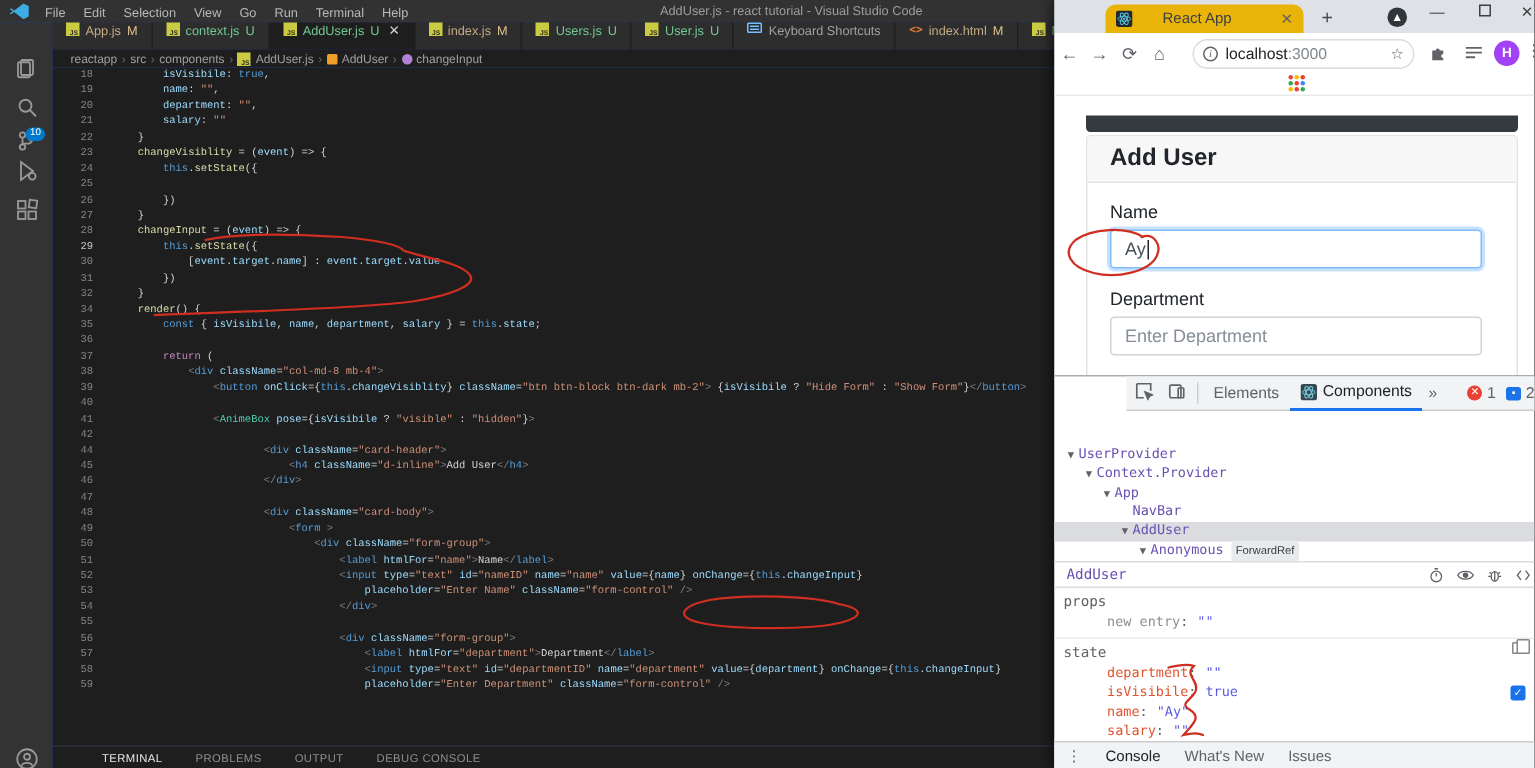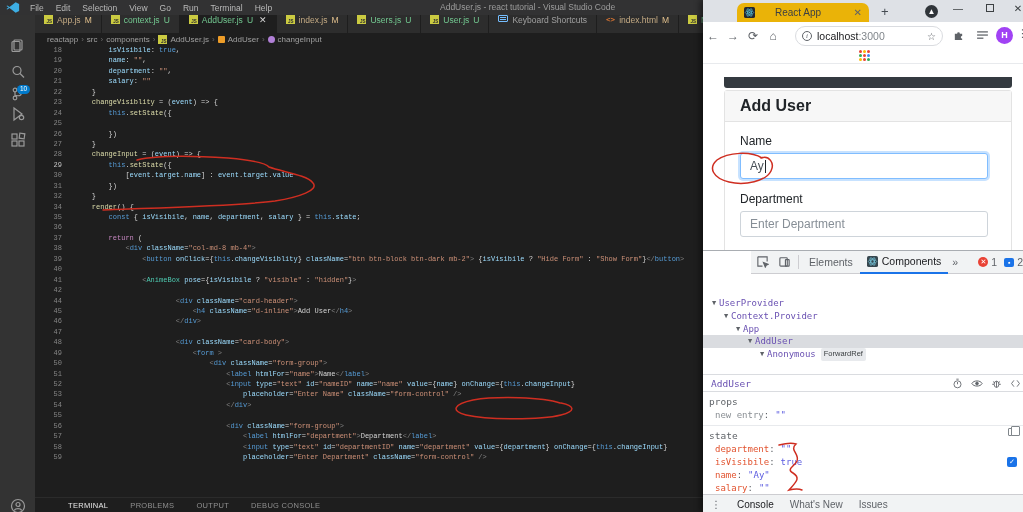--- a/index.html
+++ b/index.html
@@ -117,21 +117,21 @@
   .tree-row.selected { background:#dadce0; }
   .tree-arrow { color:#5f6368; font-size:7px; width:10px; text-align:center; }
   .tree-badge { background:#e8eaed; color:#3c4043; border-radius:2px; font-size:7.5px; padding:0 3px; margin-left:5px; font-family:"Liberation Sans",sans-serif; }
 
   .dt-detail-head { position:absolute; left:0; top:123px; width:320px; height:18px; border-top:1px solid #dadce0; border-bottom:1px solid #dadce0; display:flex; align-items:center; font-family:"DejaVu Sans Mono",monospace; font-size:9.5px; color:#6a51b2; padding-left:8px; }
   .dh-icons { margin-left:auto; display:flex; gap:8px; margin-right:2px; }
   .dh-icons svg { stroke:#5f6368; fill:none; stroke-width:1.1; }
 
   .dt-props { position:absolute; left:0; top:141px; width:320px; }
   .sec-label { font-size:9.5px; color:#5f6368; padding:4px 0 2px 6px; font-family:"DejaVu Sans Mono",monospace; }
-  .kv-row { display:flex; font-family:"DejaVu Sans Mono",monospace; font-size:9px; height:13px; line-height:13px; padding-left:12px; position:relative; }
+  .kv-row { display:flex; font-family:"DejaVu Sans Mono",monospace; font-size:9px; height:13px; line-height:13px; padding-left:35px; position:relative; }
   .kv-key { color:#e2532f; } .kv-key.gray { color:#8a8f94; }
   .kv-colon { color:#5f6368; margin-right:6px; }
   .kv-val { color:#5c5ce0; }
   .sec-div { border-top:1px solid #e8eaed; margin-top:3px; }
   .copy-ic { position:absolute; right:8px; top:2px; width:7px; height:8px; border:1px solid #80868b; border-radius:1px; }
   .copy-ic:before { content:""; position:absolute; left:2px; top:-3px; width:7px; height:8px; border:1px solid #80868b; border-radius:1px; background:#fff; }
   .chkbox { position:absolute; right:6px; top:1px; width:10px; height:10px; background:#1a73e8; border-radius:2px; color:#fff; font-size:8px; line-height:10px; text-align:center; }
 
   .dt-console { position:absolute; left:0; top:243px; width:320px; height:19px; background:#f1f3f4; border-top:1px solid #cdcdd1; display:flex; align-items:center; font-size:10px; color:#5f6368; }
   .cons-kebab { margin:0 8px 0 8px; color:#5f6368; }
@@ -484,20 +484,24 @@
             <span>UserProvider</span>
           </div>
           <div class="tree-row" style="padding-left: 18px;">
             <span class="tree-arrow">▼</span>
             <span>Context.Provider</span>
           </div>
           <div class="tree-row" style="padding-left: 30px;">
             <span class="tree-arrow">▼</span>
             <span>App</span>
           </div>
+          <div class="tree-row" style="padding-left: 42px;">
+            <span class="tree-arrow"></span>
+            <span>NavBar</span>
+          </div>
           <div class="tree-row selected" style="padding-left: 42px;">
             <span class="tree-arrow">▼</span>
             <span>AddUser</span>
           </div>
           <div class="tree-row" style="padding-left: 54px;">
             <span class="tree-arrow">▼</span>
             <span>Anonymous</span>
             <span class="tree-badge">ForwardRef</span>
           </div>
         </div>

